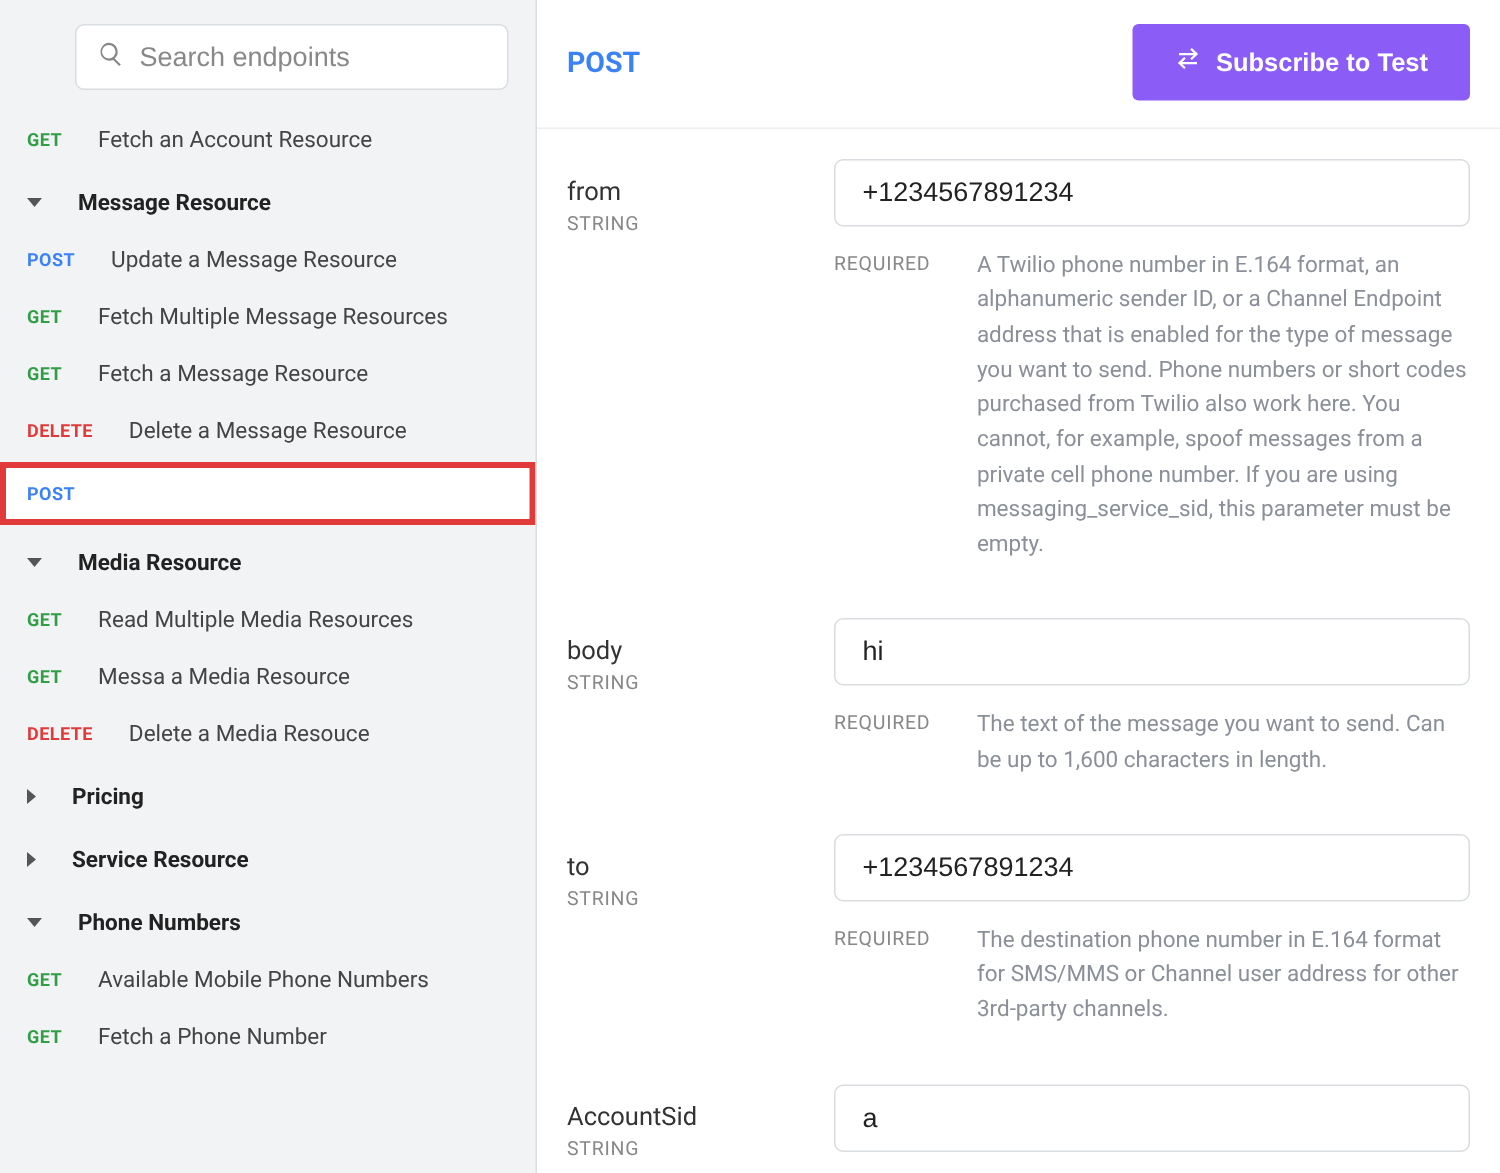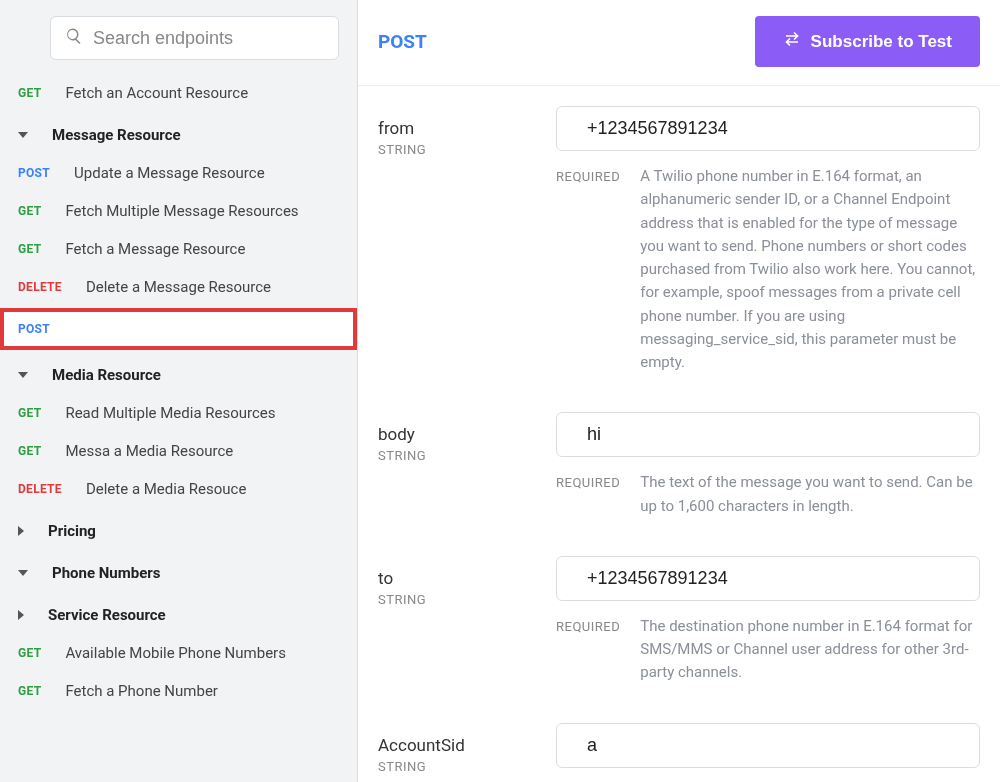--- a/index.html
+++ b/index.html
@@ -161,29 +161,29 @@
     color: #888;
     letter-spacing: 0.5px;
   }
   .param-right {
     flex: 1;
   }
   .param-input {
     width: 100%;
     border: 1px solid #d9dce0;
     border-radius: 6px;
-    padding: 11px 30px;
+    padding: 11px 18px;
     font-size: 18px;
     color: #222;
     outline: none;
     margin-bottom: 14px;
   }
   .param-desc {
     display: flex;
-    gap: 20px;
+    gap: 31px;
     font-size: 15px;
     color: #8a8f98;
     line-height: 1.55;
   }
   .req-badge {
     font-size: 13px;
     color: #888;
     letter-spacing: 0.5px;
     flex-shrink: 0;
     padding-top: 2px;
@@ -246,26 +246,26 @@
         </div>
         <div class="side-item">
           <span class="method delete">DELETE</span>
           <span>Delete a Media Resouce</span>
         </div>
         <div class="side-item group">
           <span class="caret right"></span>
           <span>Pricing</span>
         </div>
         <div class="side-item group">
+          <span class="caret right"></span>
+          <span>Service Resource</span>
+        </div>
+        <div class="side-item group">
           <span class="caret down"></span>
           <span>Phone Numbers</span>
-        </div>
-        <div class="side-item group">
-          <span class="caret right"></span>
-          <span>Service Resource</span>
         </div>
         <div class="side-item">
           <span class="method get">GET</span>
           <span>Available Mobile Phone Numbers</span>
         </div>
         <div class="side-item">
           <span class="method get">GET</span>
           <span>Fetch a Phone Number</span>
         </div>
       </div>

